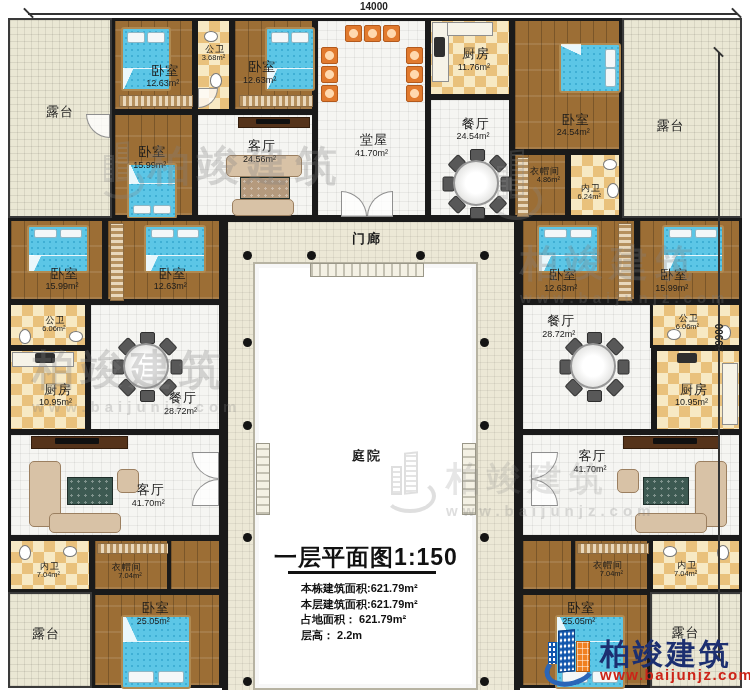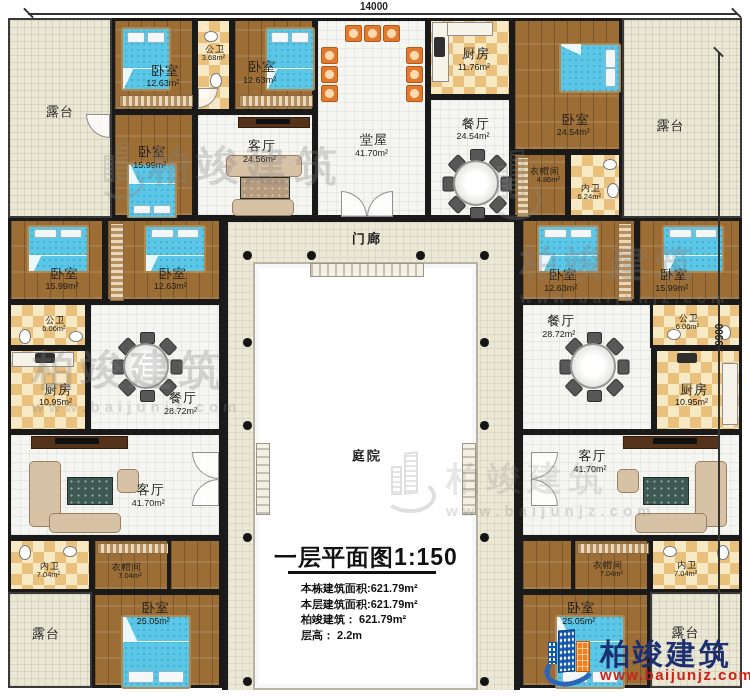--- a/index.html
+++ b/index.html
@@ -548,21 +548,21 @@
   <div class="wm" style="left:446px; top:456px; color:rgba(128,128,128,.2);">
     <span class="b" style="font-size:34px;">柏竣建筑</span>
     <span class="u">www.baijunjz.com</span>
   </div>
 
   <div class="tb-title" style="left:366px; top:542px;">一层平面图1:150</div>
   <div class="tb-underline" style="left:288px; top:571px; width:148px; height:3px;"></div>
   <div class="tb-lines" style="left:301px; top:581px;">
     <div>本栋建筑面积:621.79m²</div>
     <div>本层建筑面积:621.79m²</div>
-    <div>柏竣建筑： 621.79m²</div>
+    <div>占地面积： 621.79m²</div>
     <div>层高： 2.2m</div>
   </div>
 
   <div class="logoicon" style="left:546px; top:628px; width:52px; height:56px;">
     <i class="b4"></i>
       <i class="b1"></i>
       <i class="b2"></i>
       <i class="b3"></i>
   </div>
   <div class="logobrand" style="left:600px; top:634px;">柏竣建筑</div>

